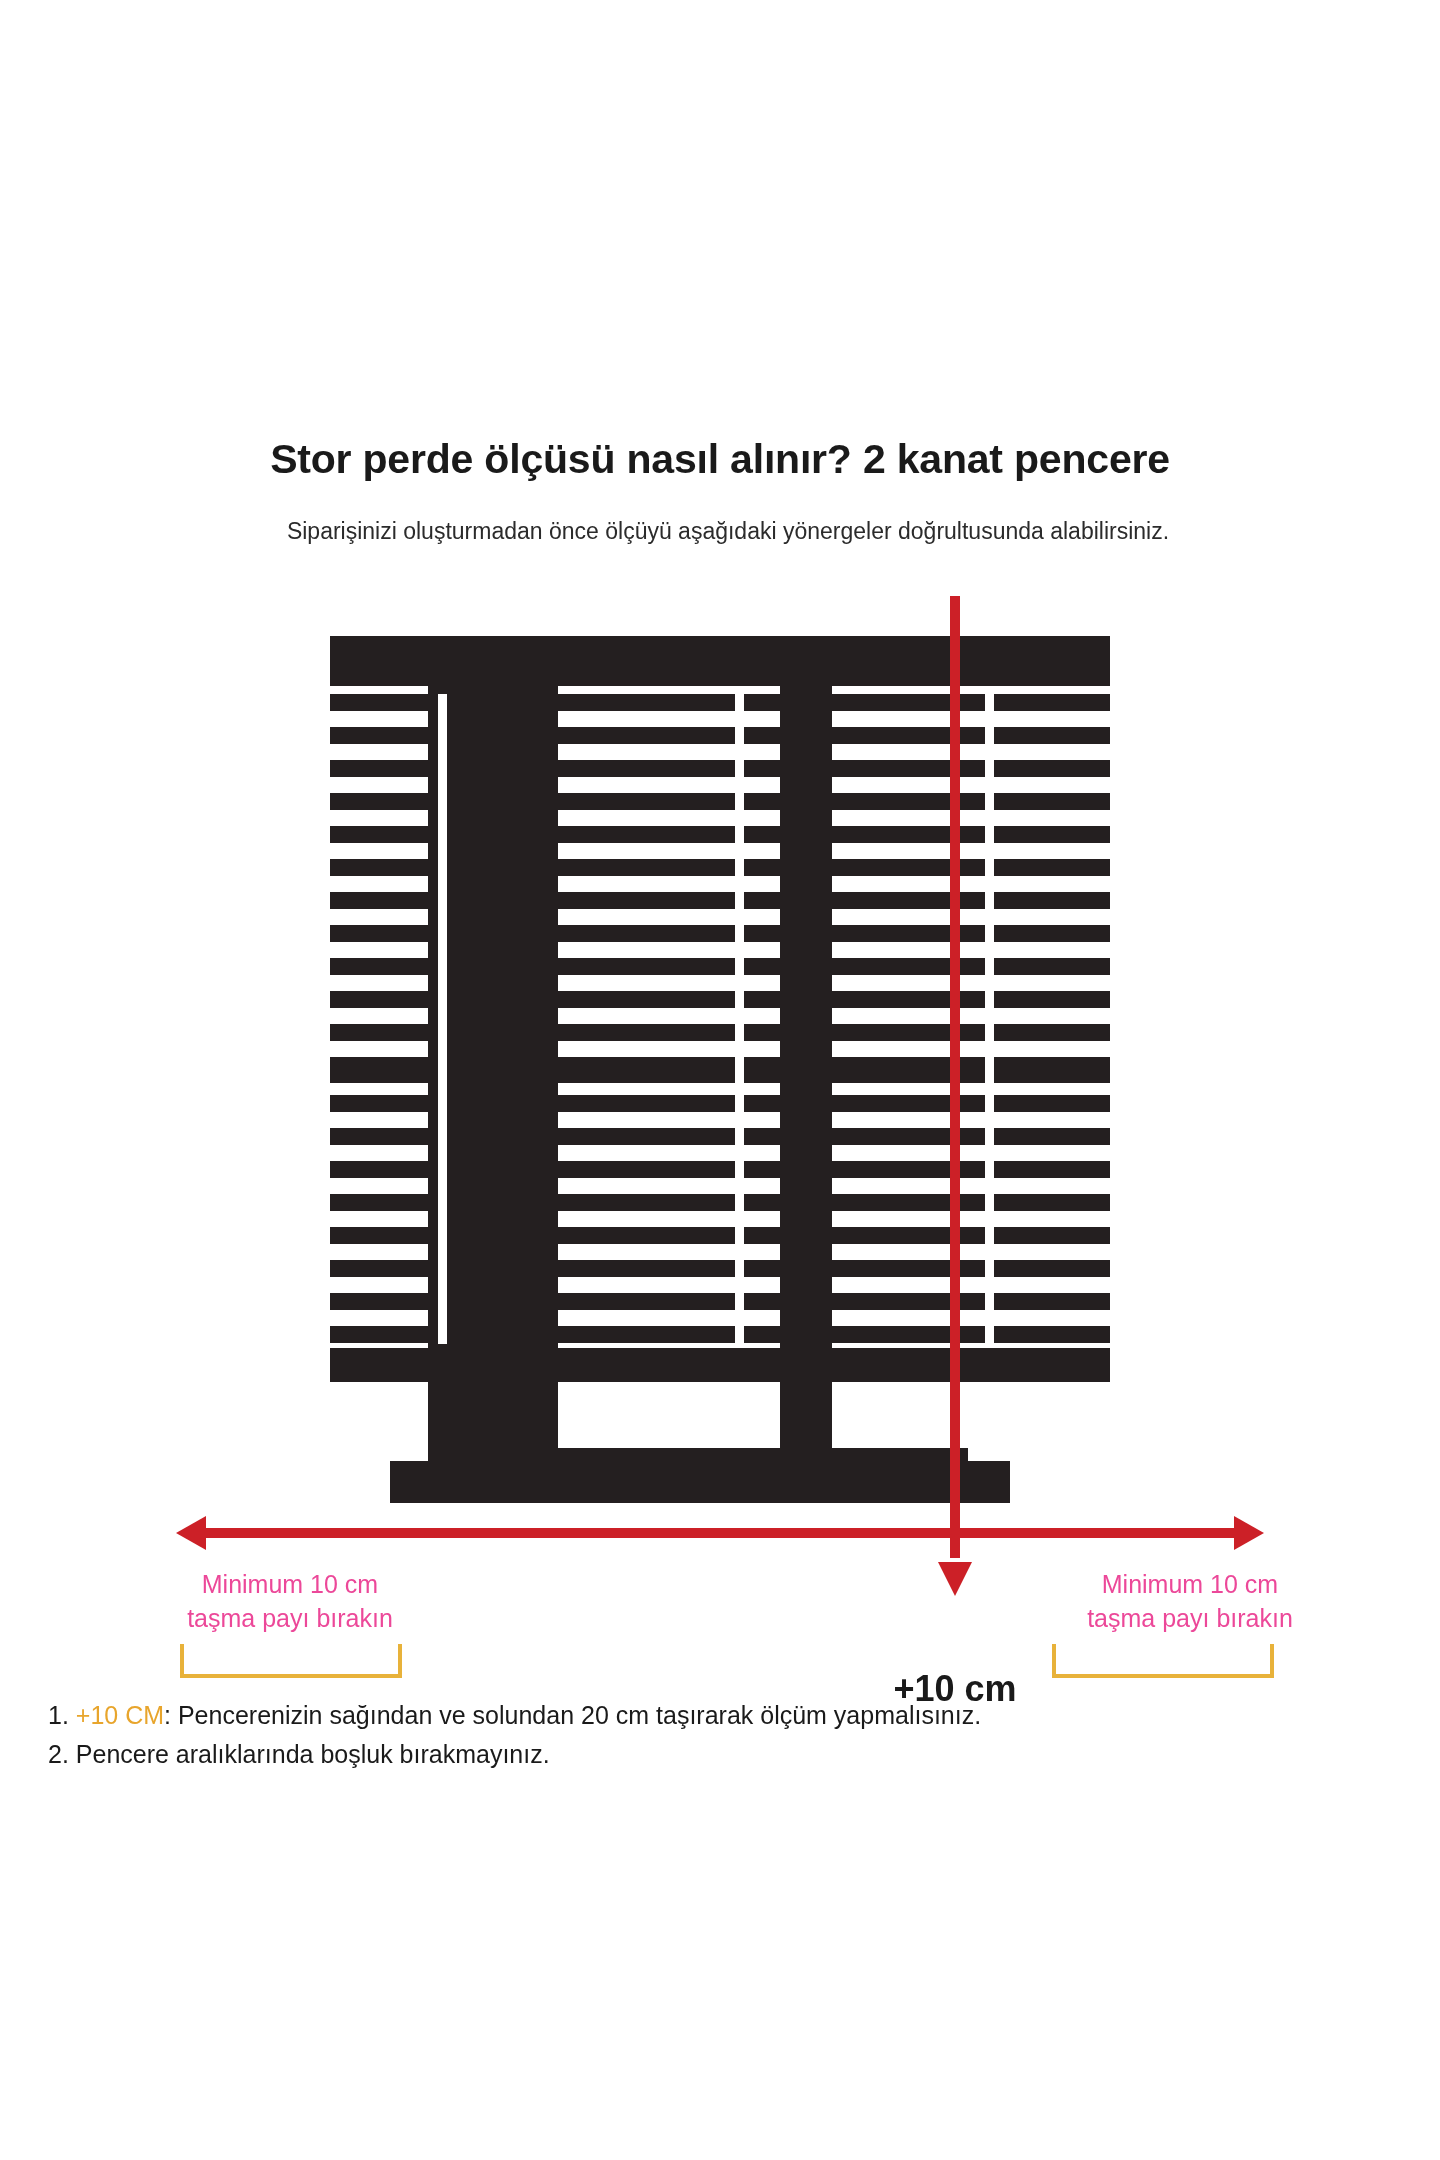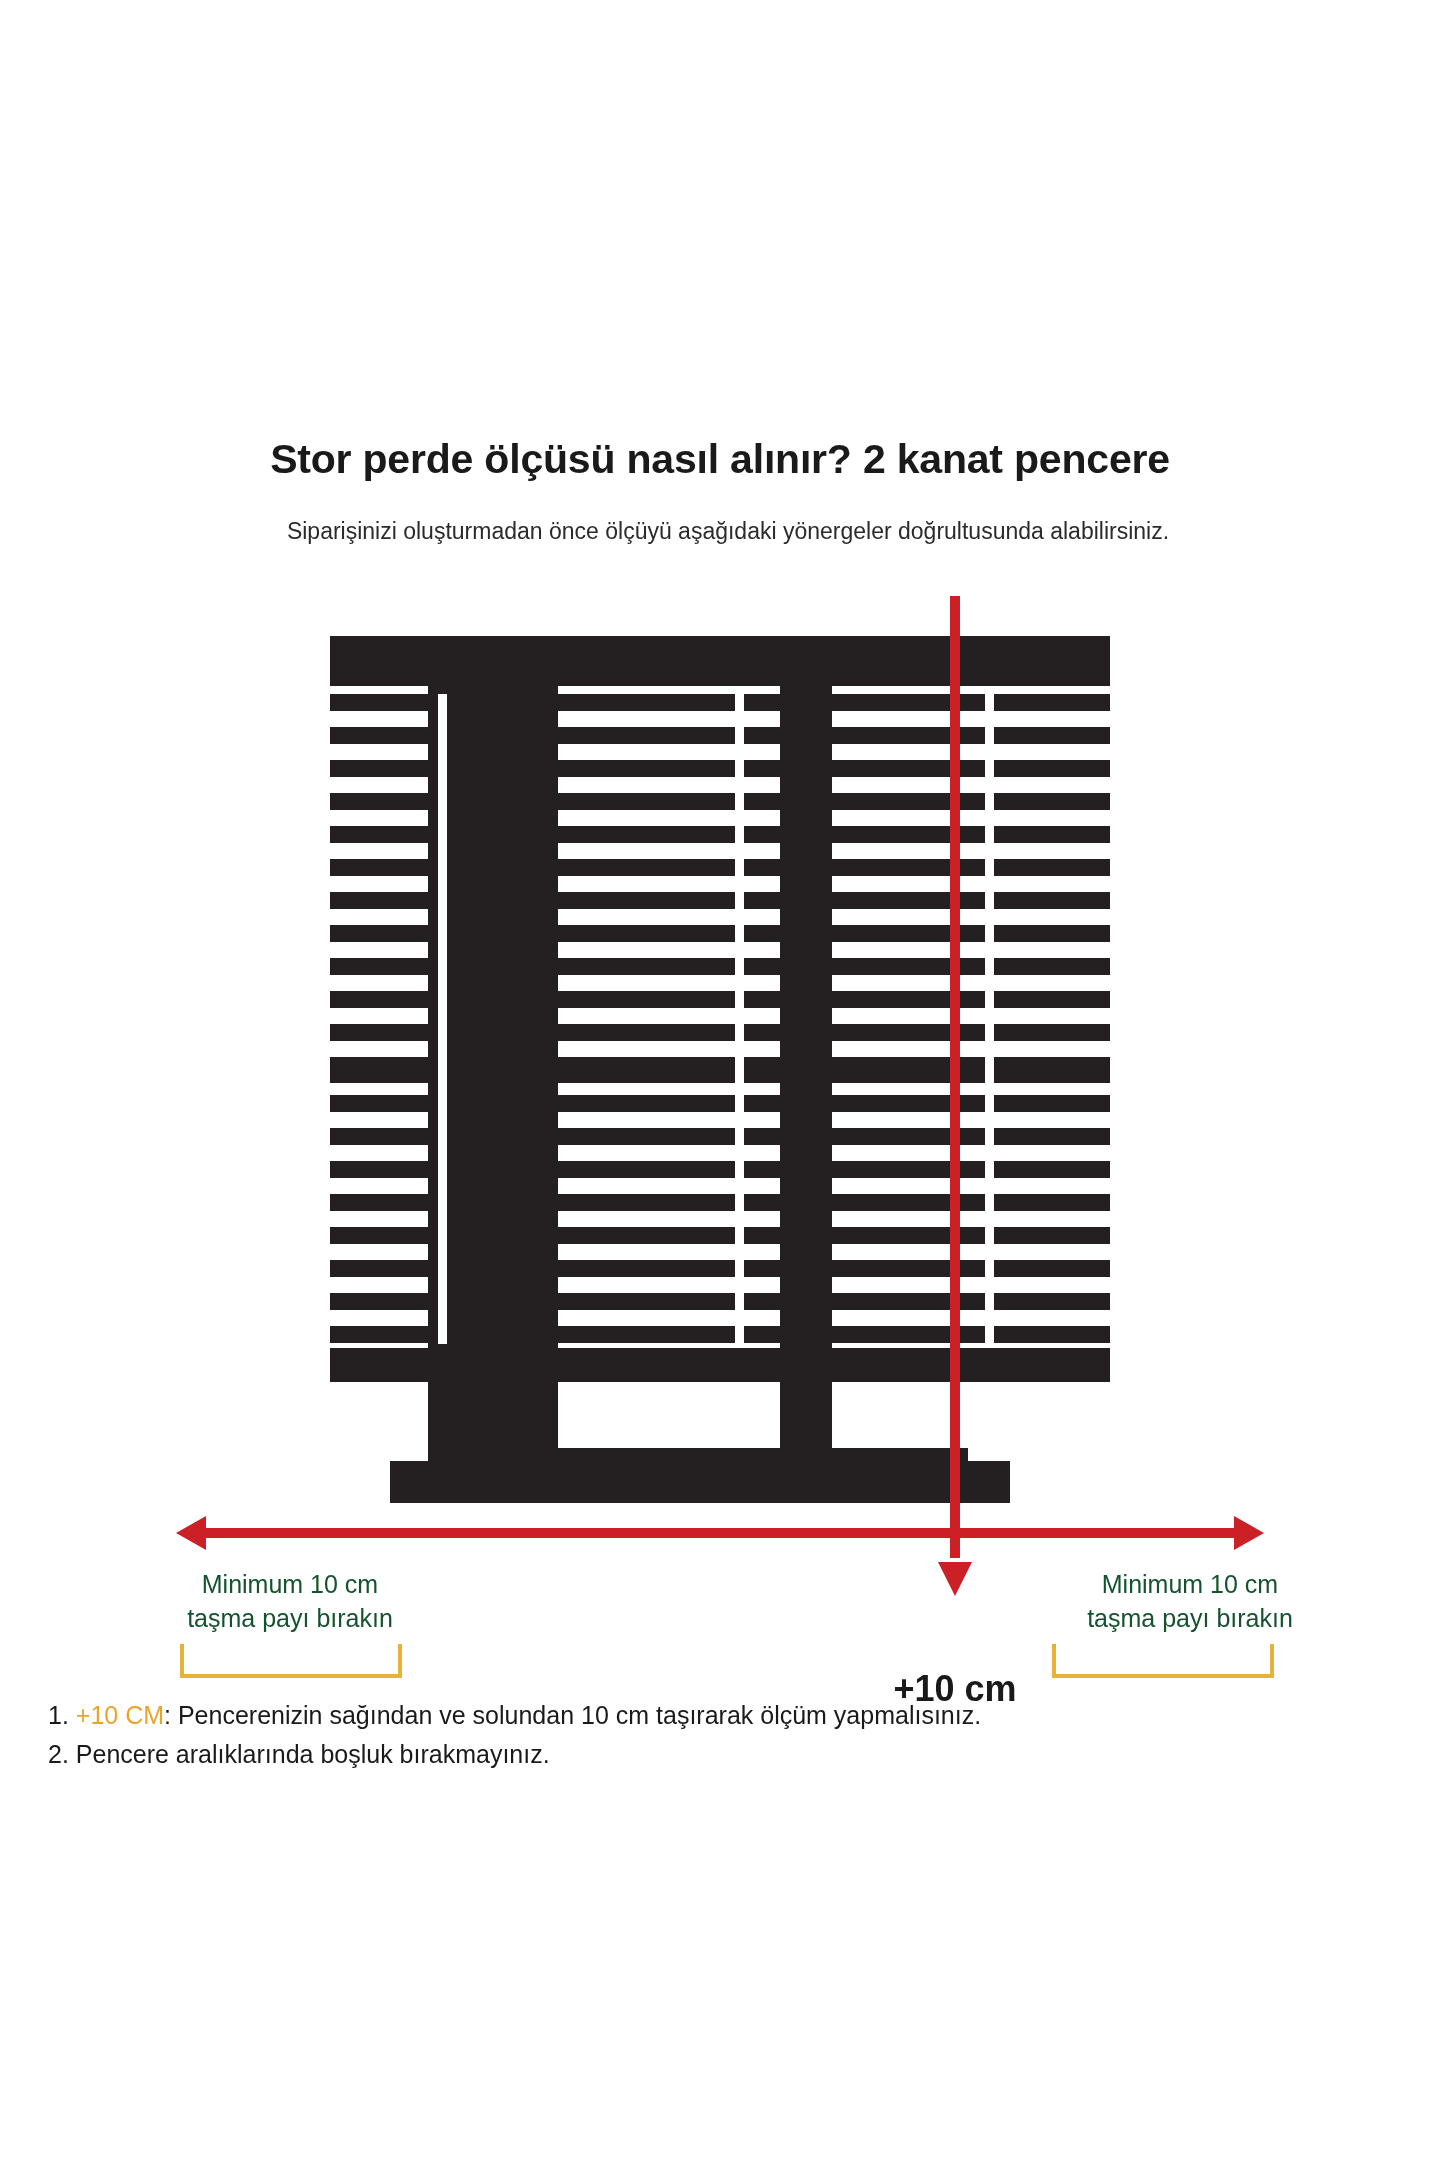--- a/index.html
+++ b/index.html
@@ -205,21 +205,21 @@
     border-right: 17px solid transparent;
     border-top: 34px solid #cc2027;
   }
 
   
   .side-label {
     position: absolute;
     width: 300px;
     font-size: 25px;
     line-height: 1.35;
-    color: #14532d;
+    color: #ec4899;
     text-align: center;
   }
   .side-label.left  { left: 140px;  top: 972px; }
   .side-label.right { left: 1040px; top: 972px; }
 
   
   .bracket {
     position: absolute;
     height: 34px;
     border: 4px solid #e8b23a;
@@ -342,21 +342,21 @@
     <div class="bracket right">
       <div class="stem"></div>
     </div>
 
     <div class="plus-ten">+10 cm</div>
   </div>
 
   <div class="notes">
     <div class="line">
       <span>1.</span>
-      <span class="highlight">+10 CM</span><span>: Pencerenizin sağından ve solundan 10 cm taşırarak ölçüm yapmalısınız.</span>
+      <span class="highlight">+10 CM</span><span>: Pencerenizin sağından ve solundan 20 cm taşırarak ölçüm yapmalısınız.</span>
     </div>
     <div class="line">
       <span>2.</span>
       <span>Pencere aralıklarında boşluk bırakmayınız.</span>
     </div>
   </div>
 
 </div>
 
 </body></html>

